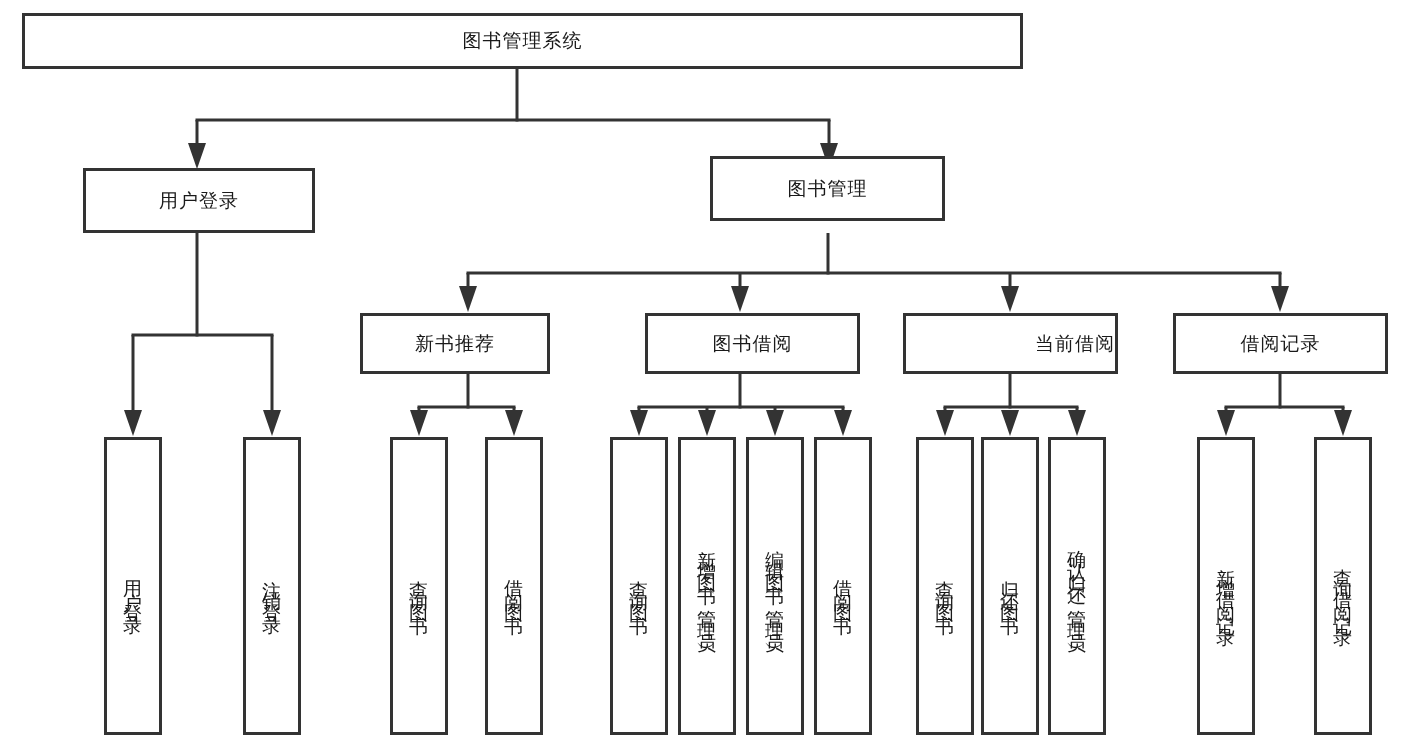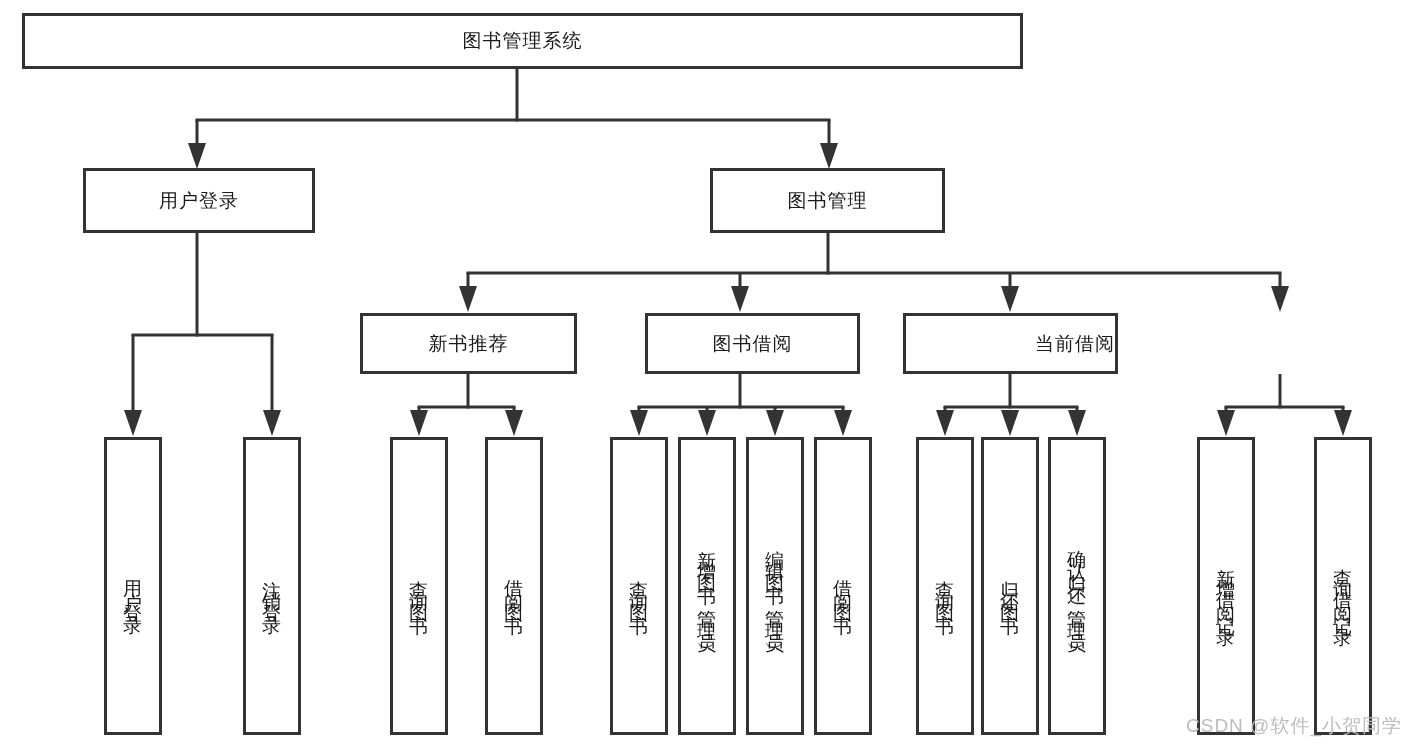--- a/index.html
+++ b/index.html
@@ -1,21 +1,21 @@
 <!DOCTYPE html>
 <html><head>
 <meta charset="utf-8">
 <style>
   html, body { margin: 0; padding: 0; background: #ffffff; }
   .canvas {
     position: relative;
     width: 1405px;
     height: 747px;
     background: #ffffff;
-    font-family: Liberation Sans, sans-serif;
+    font-family: Liberation Serif, serif;
     overflow: hidden;
   }
   svg.connectors {
     position: absolute;
     left: 0; top: 0;
     width: 1405px; height: 747px;
   }
   svg.connectors line { stroke: #333333; stroke-width: 3; }
   svg.connectors polygon { fill: #333333; }
   .node {
@@ -129,33 +129,36 @@
     </g>
   </svg>
 
   <div class="node" style="left:22px; top:13px; width:1001px; height:56px;">
     <span>图书管理系统</span>
   </div>
 
   <div class="node" style="left:83px; top:168px; width:232px; height:65px;">
     <span>用户登录</span>
   </div>
-  <div class="node" style="left:710px; top:168px; width:235px; height:65px;">
+  <div class="node" style="left:710px; top:156px; width:235px; height:65px;">
     <span>图书管理</span>
   </div>
 
-  <div class="node" style="left:360px; top:313px; width:217px; height:61px;">
+  <div class="node" style="left:360px; top:313px; width:190px; height:61px;">
     <span>新书推荐</span>
   </div>
   <div class="node" style="left:633px; top:313px; width:215px; height:61px;margin-left:12px;">
     <span>图书借阅</span>
   </div>
   <div class="node" style="left:903px; top:313px; width:215px; height:61px;justify-content:flex-end;">
     <span>当前借阅</span>
   </div>
+  <div class="node" style="left:1173px; top:313px; width:215px; height:61px;">
+    <span>借阅记录</span>
+  </div>
 
   <div class="node leaf" style="left:104px; top:437px; width:58px; height:298px;">
     <span>用户登录</span>
   </div>
   <div class="node leaf" style="left:243px; top:437px; width:58px; height:298px;">
     <span>注销登录</span>
   </div>
 
   <div class="node leaf" style="left:390px; top:437px; width:58px; height:298px;">
     <span>查询图书</span>
@@ -187,15 +190,14 @@
     <span>确认归还（管理员）</span>
   </div>
 
   <div class="node leaf" style="left:1197px; top:437px; width:58px; height:298px;">
     <span>新增借阅记录</span>
   </div>
   <div class="node leaf" style="left:1314px; top:437px; width:58px; height:298px;">
     <span>查询借阅记录</span>
   </div>
 
-  <div class="watermark">CSDN @软件_小贺同学</div>
 
 </div>
 
 </body></html>

